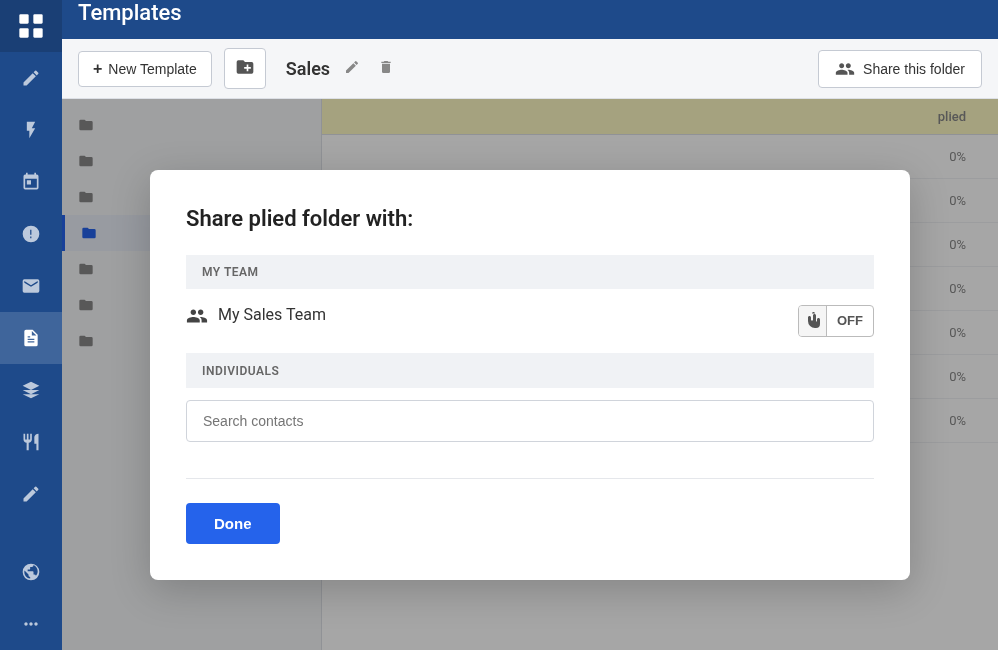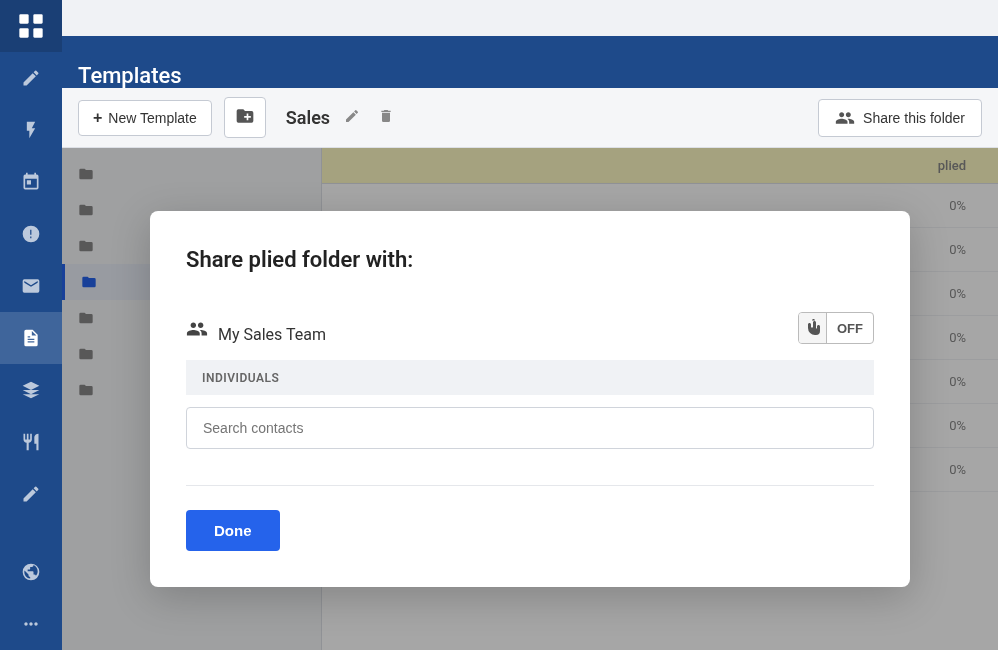--- a/index.html
+++ b/index.html
@@ -14,21 +14,21 @@
     .sidebar-logo svg { width: 28px; height: 28px; fill: white; }
     .sidebar-item { width: 62px; height: 52px; display: flex; align-items: center; justify-content: center; cursor: pointer; color: rgba(255,255,255,0.7); }
     .sidebar-item.active { background: rgba(255,255,255,0.15); color: white; }
     .sidebar-item svg { width: 20px; height: 20px; fill: currentColor; }
     .sidebar-bottom { margin-top: auto; }
 
     
     .main-content { flex: 1; display: flex; flex-direction: column; }
 
     
-    .top-bar { height: 52px; background: #1e4a8a; display: flex; align-items: flex-end; padding: 0 16px; margin-top: 36px; }
+    .top-bar { height: 39px; background: #1e4a8a; display: flex; align-items: flex-start; padding: 0 16px; }
     .top-bar-title { color: white; font-size: 22px; font-weight: 500; }
 
     
     .toolbar { height: 60px; background: #f5f6f8; border-bottom: 1px solid #dde0e6; display: flex; align-items: center; padding: 0 16px; gap: 12px; }
     .btn-new-template { display: flex; align-items: center; gap: 6px; background: white; border: 1px solid #c5cad3; border-radius: 4px; padding: 8px 14px; cursor: pointer; font-size: 14px; color: #333; }
     .btn-folder { background: white; border: 1px solid #c5cad3; border-radius: 4px; padding: 8px 10px; cursor: pointer; color: #555; }
     .folder-name-area { display: flex; align-items: center; gap: 10px; flex: 1; margin-left: 8px; }
     .folder-name { font-size: 18px; font-weight: 600; color: #333; }
     .icon-btn { background: none; border: none; cursor: pointer; color: #888; padding: 4px; }
     .btn-share { display: flex; align-items: center; gap: 8px; background: white; border: 1px solid #c5cad3; border-radius: 4px; padding: 8px 16px; cursor: pointer; font-size: 14px; color: #333; margin-left: auto; }
@@ -49,21 +49,21 @@
     .table-row { display: flex; align-items: center; padding: 14px 16px; border-bottom: 1px solid #f0f2f5; font-size: 14px; color: #555; }
     .row-applied { margin-left: auto; color: #888; font-size: 13px; padding-right: 16px; }
 
     
     .overlay { position: absolute; top: 0; left: 0; right: 0; bottom: 0; background: rgba(0,0,0,0.35); z-index: 100; display: flex; align-items: center; justify-content: center; }
 
     
     .modal { background: white; border-radius: 8px; width: 760px; padding: 36px; box-shadow: 0 10px 40px rgba(0,0,0,0.2); position: relative; }
     .modal-title { font-size: 22px; font-weight: 600; color: #222; margin-bottom: 24px; }
     .section-label { background: #f0f2f5; padding: 10px 16px; font-size: 12px; font-weight: 600; color: #666; letter-spacing: 0.5px; margin-bottom: 0; }
-    .team-row { display: flex; align-items: flex-end; padding: 16px 0; border-bottom: 1px solid #f0f2f5; }
+    .team-row { display: flex; align-items: flex-start; padding: 16px 0; border-bottom: 1px solid #f0f2f5; }
     .team-icon { margin-right: 10px; color: #555; font-size: 18px; }
     .team-name { font-size: 16px; color: #333; flex: 1; }
     .toggle-btn { display: flex; align-items: center; border: 1px solid #bbb; border-radius: 4px; overflow: hidden; cursor: pointer; background: white; }
     .toggle-cursor { width: 28px; height: 30px; display: flex; align-items: center; justify-content: center; border-right: 1px solid #bbb; background: #f5f5f5; }
     .toggle-cursor svg { width: 14px; height: 18px; }
     .toggle-off-label { padding: 0 10px; font-size: 13px; font-weight: 600; color: #555; }
     .individuals-section { margin-top: 0; }
     .search-input { width: 100%; border: 1px solid #d0d4db; border-radius: 4px; padding: 12px 16px; font-size: 14px; color: #aaa; outline: none; margin-top: 12px; margin-bottom: 12px; }
     .modal-divider { border: none; border-top: 1px solid #e5e7eb; margin: 24px 0; }
     .btn-done { background: #2563eb; color: white; border: none; border-radius: 4px; padding: 12px 28px; font-size: 15px; font-weight: 700; cursor: pointer; }
@@ -244,20 +244,21 @@
               <span class="row-applied">0%</span>
             </div>
         </div>
       </div>
 
       <div class="overlay">
         <div class="modal">
           <h2 class="modal-title">Share plied folder with:</h2>
 
           
+          <div class="section-label">MY TEAM</div>
 
           <div class="team-row">
             <span class="team-icon">
               
               <svg width="22" height="22" viewBox="0 0 24 24" fill="#444">
                   <path d="M16 11c1.66 0 2.99-1.34 2.99-3S17.66 5 16 5c-1.66 0-3 1.34-3 3s1.34 3 3 3zm-8 0c1.66 0 2.99-1.34 2.99-3S9.66 5 8 5C6.34 5 5 6.34 5 8s1.34 3 3 3zm0 2c-2.33 0-7 1.17-7 3.5V19h14v-2.5c0-2.33-4.67-3.5-7-3.5zm8 0c-.29 0-.62.02-.97.05 1.16.84 1.97 1.97 1.97 3.45V19h6v-2.5c0-2.33-4.67-3.5-7-3.5z"></path>
                 </svg>
             </span>
             <span class="team-name">My Sales Team</span>
             <button class="toggle-btn">

